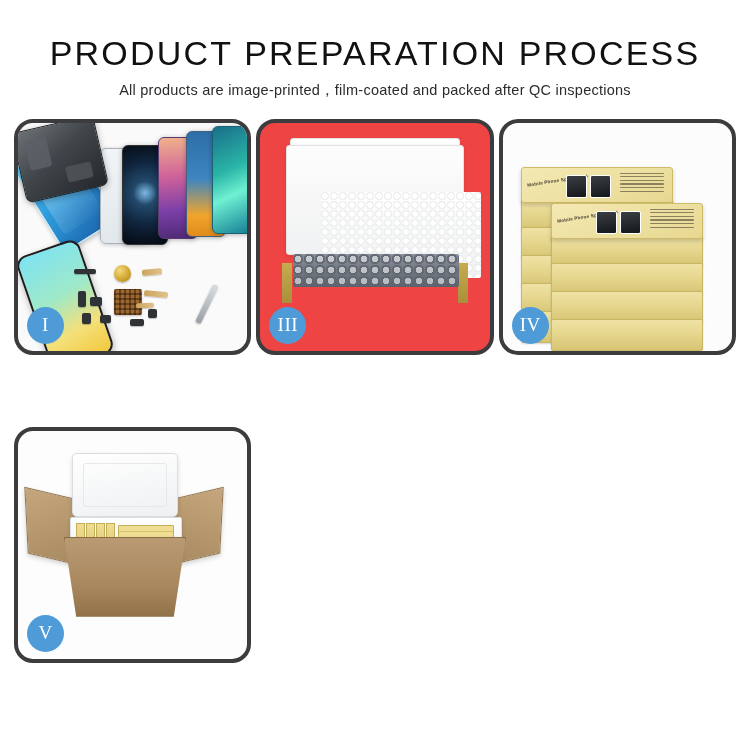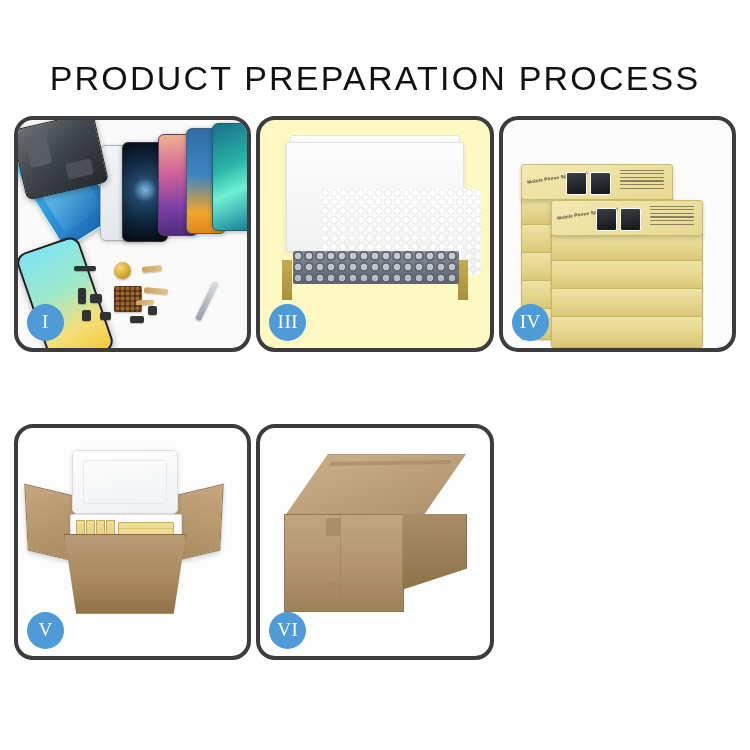--- a/index.html
+++ b/index.html
@@ -6,21 +6,21 @@
   html,body{margin:0;padding:0;}
   body{
     width:750px;height:750px;
     background:#ffffff;
     font-family:"Liberation Sans","DejaVu Sans",sans-serif;
     overflow:hidden;
   }
   .page{position:relative;width:750px;height:750px;box-sizing:border-box;}
 
   
-  .header{padding-top:36px;text-align:center;margin-top:25px;}
+  .header{padding-top:36px;text-align:center;}
   .title{
     font-size:34px;
     letter-spacing:2.2px;
     font-weight:400;
     color:#111111;
     line-height:1.05;
     white-space:nowrap;
   }
   .subtitle{
     margin-top:9px;
@@ -191,21 +191,21 @@
   .bb-tapea{left:58px;top:6px;width:13px;height:10px;transform:rotate(-14deg);}
   .bb-tapeb{left:16px;top:170px;width:15px;height:22px;transform:rotate(9deg);}
   .bb-tapec{left:80px;top:170px;width:14px;height:22px;transform:rotate(-7deg);}
   .bb-gloss{
     position:absolute;inset:0;
     background:linear-gradient(115deg,rgba(255,255,255,.55) 0%,rgba(255,255,255,0) 38%,rgba(255,255,255,.35) 72%,rgba(255,255,255,0) 100%);
     pointer-events:none;
   }
 
   
-  .p3{background:#fef9c3;}
+  .p3{background:#ef4444;}
   .b3-lid{
     position:absolute;left:26px;top:22px;width:176px;height:108px;
     background:linear-gradient(180deg,#fdfdfd,#f0f1f2);
     border:1px solid #e0e2e4;border-radius:3px;
     box-shadow:0 2px 5px rgba(0,0,0,.1);
   }
   .b3-lidtop{
     position:absolute;left:30px;top:15px;width:168px;height:26px;
     background:linear-gradient(180deg,#ffffff,#f4f5f6);
     border:1px solid #e2e4e6;border-radius:3px 3px 0 0;
@@ -362,20 +362,21 @@
     position:absolute;left:56px;top:60px;width:1px;height:96px;background:#9a7f56;opacity:.55;
   }
 </style>
 </head>
 <body>
 
 <div class="page">
 
   <div class="header">
     <div class="title">PRODUCT PREPARATION PROCESS</div>
+    <div class="subtitle">All products are image-printed，film-coated and packed after QC inspections</div>
   </div>
 
   <div class="grid">
 
     <div class="panel p1">
       <div class="panel-stage">
         <div class="ph ph-blue"></div>
         <div class="ph ph-glass"></div>
         <div class="ph ph-dark"></div>
         <div class="ph ph-purple"></div>
@@ -478,30 +479,15 @@
           <i style="left:10px;"></i>
           <i style="left:20px;"></i>
           <i style="left:30px;"></i>
           <b></b>
         </div>
         <div class="c5-body"></div>
       </div>
       <div class="badge">V</div>
     </div>
 
-    <div class="panel p6">
-      <div class="panel-stage">
-        <div class="c6">
-          <div class="c6-top">
-            <div class="c6-seam"></div>
-          </div>
-          <div class="c6-front"></div>
-          <div class="c6-side"></div>
-          <div class="c6-vline"></div>
-          <div class="c6-tape c6-t1"></div>
-          <div class="c6-tape c6-t2"></div>
-        </div>
-      </div>
-      <div class="badge">VI</div>
-    </div>
 
   </div>
 </div>
 
 </body></html>

